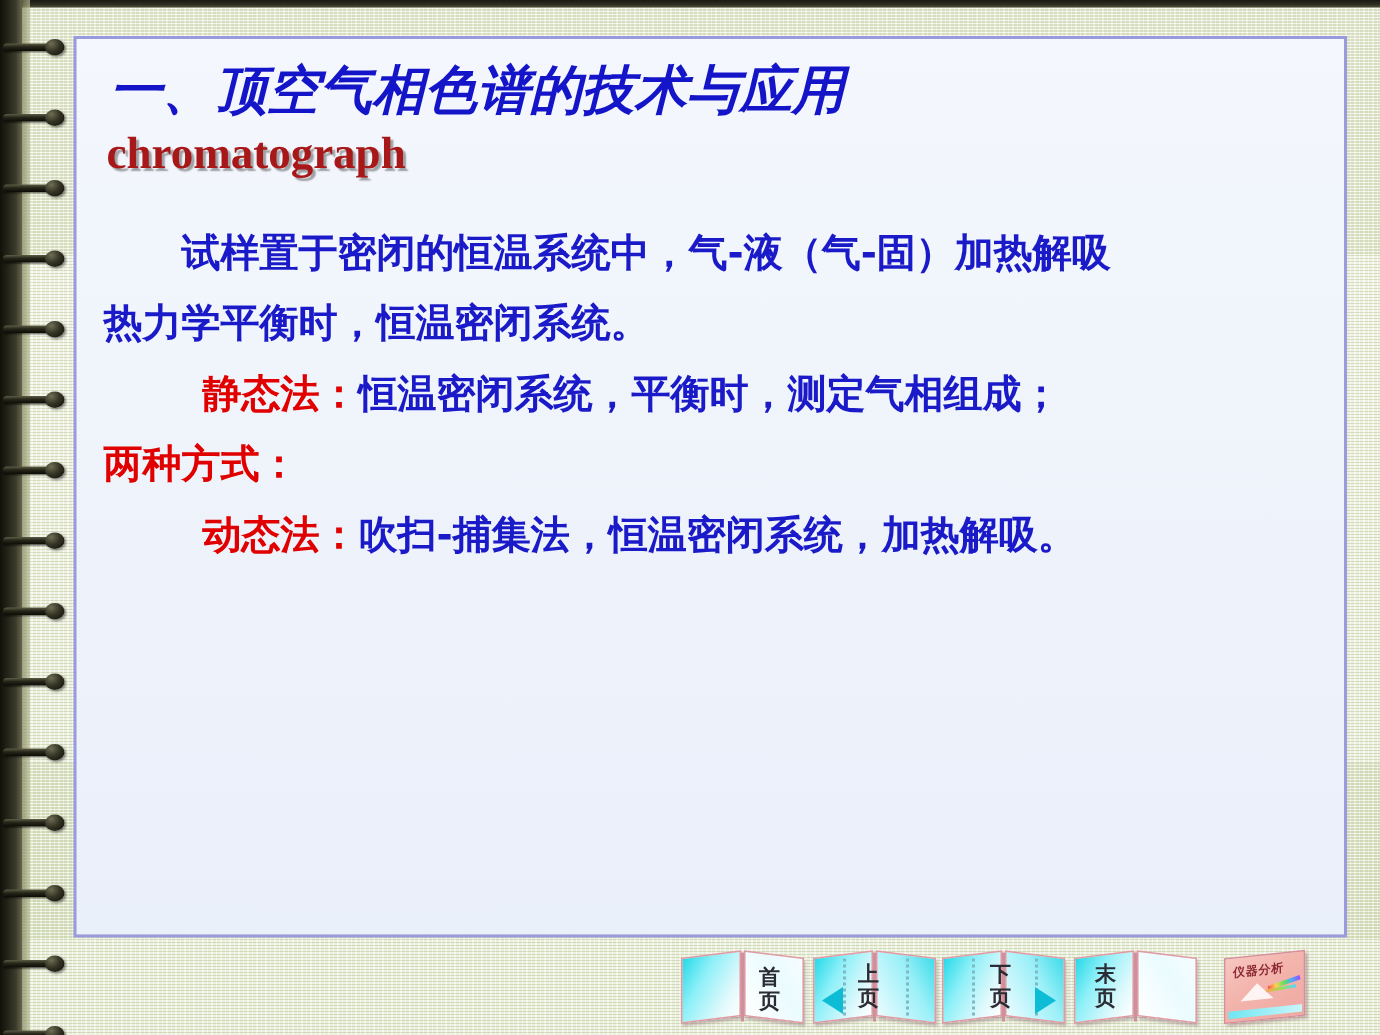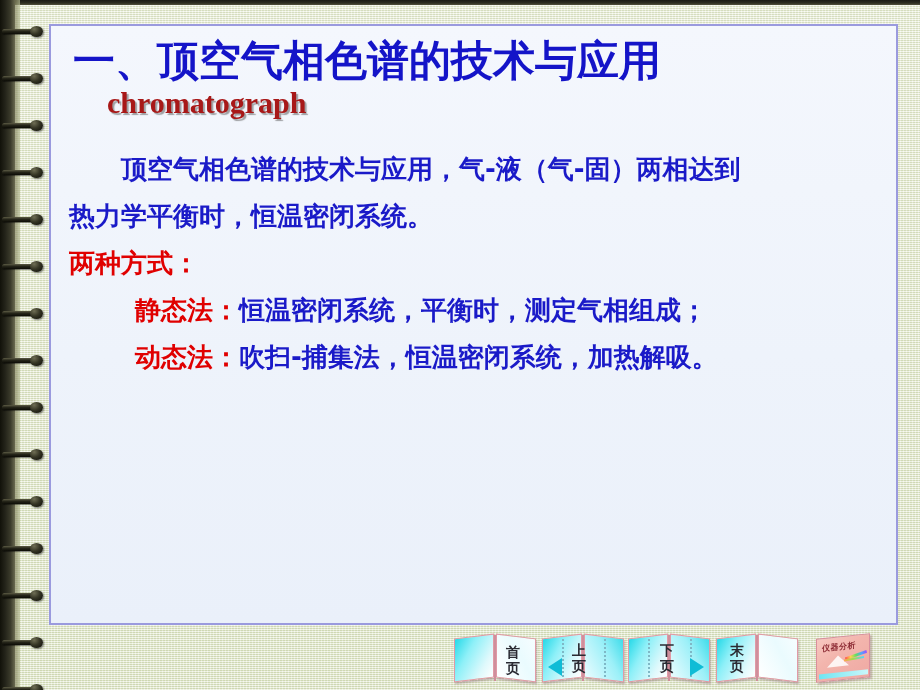--- a/index.html
+++ b/index.html
@@ -90,25 +90,26 @@
   .inner {
     position: absolute;
     left: 0; top: 0; right: 0; bottom: 0;
     padding: 8px 14px 0 14px;
   }
 
   .title-cn {
     color: #1414c8;
     font-family: "DejaVu Sans", "Liberation Sans", sans-serif;
     font-weight: bold;
-    font-size: 42px;
+    font-size: 35px;
     line-height: 46px;
     letter-spacing: 0px;
     white-space: nowrap;
     margin: 4px 0 0 8px;
+    font-style: italic;
   }
   .title-en {
     color: #a81818;
     font-family: "Liberation Serif", "DejaVu Serif", serif;
     font-weight: bold;
     font-size: 30px;
     line-height: 34px;
     margin: 2px 0 0 6px;
     width: 680px;
     text-shadow: 2px 2px 1px rgba(90,90,90,0.55);
@@ -350,30 +351,30 @@
         </div>
       </div>
   </div>
 
   <div class="content-box">
     <div class="inner">
 
       <div class="title-cn">一、顶空气相色谱的技术与应用</div>
 
       <div class="title-en">
-        <span style="display: block; margin-left: 36px;">chromatograph</span>
+        <span style="display: block;">chromatograph</span>
       </div>
 
       <div class="body-block">
 
-        <div class="p indent">顶空气相色谱的技术与应用，气-液（气-固）两相达到</div>
+        <div class="p indent">试样置于密闭的恒温系统中，气-液（气-固）加热解吸</div>
         <div class="p">热力学平衡时，恒温密闭系统。</div>
+        <div class="p sub"><span class="red-lead">静态法：</span><span>恒温密闭系统，平衡时，测定气相组成；</span></div>
+
         <div class="p red">两种方式：</div>
-
-        <div class="p sub"><span class="red-lead">静态法：</span><span>恒温密闭系统，平衡时，测定气相组成；</span></div>
 
         <div class="p sub"><span class="red-lead">动态法：</span><span>吹扫-捕集法，恒温密闭系统，加热解吸。</span></div>
 
       </div>
     </div>
   </div>
 
   <div class="navbar">
 
     <div class="nav-btn" style="left:452px;">

